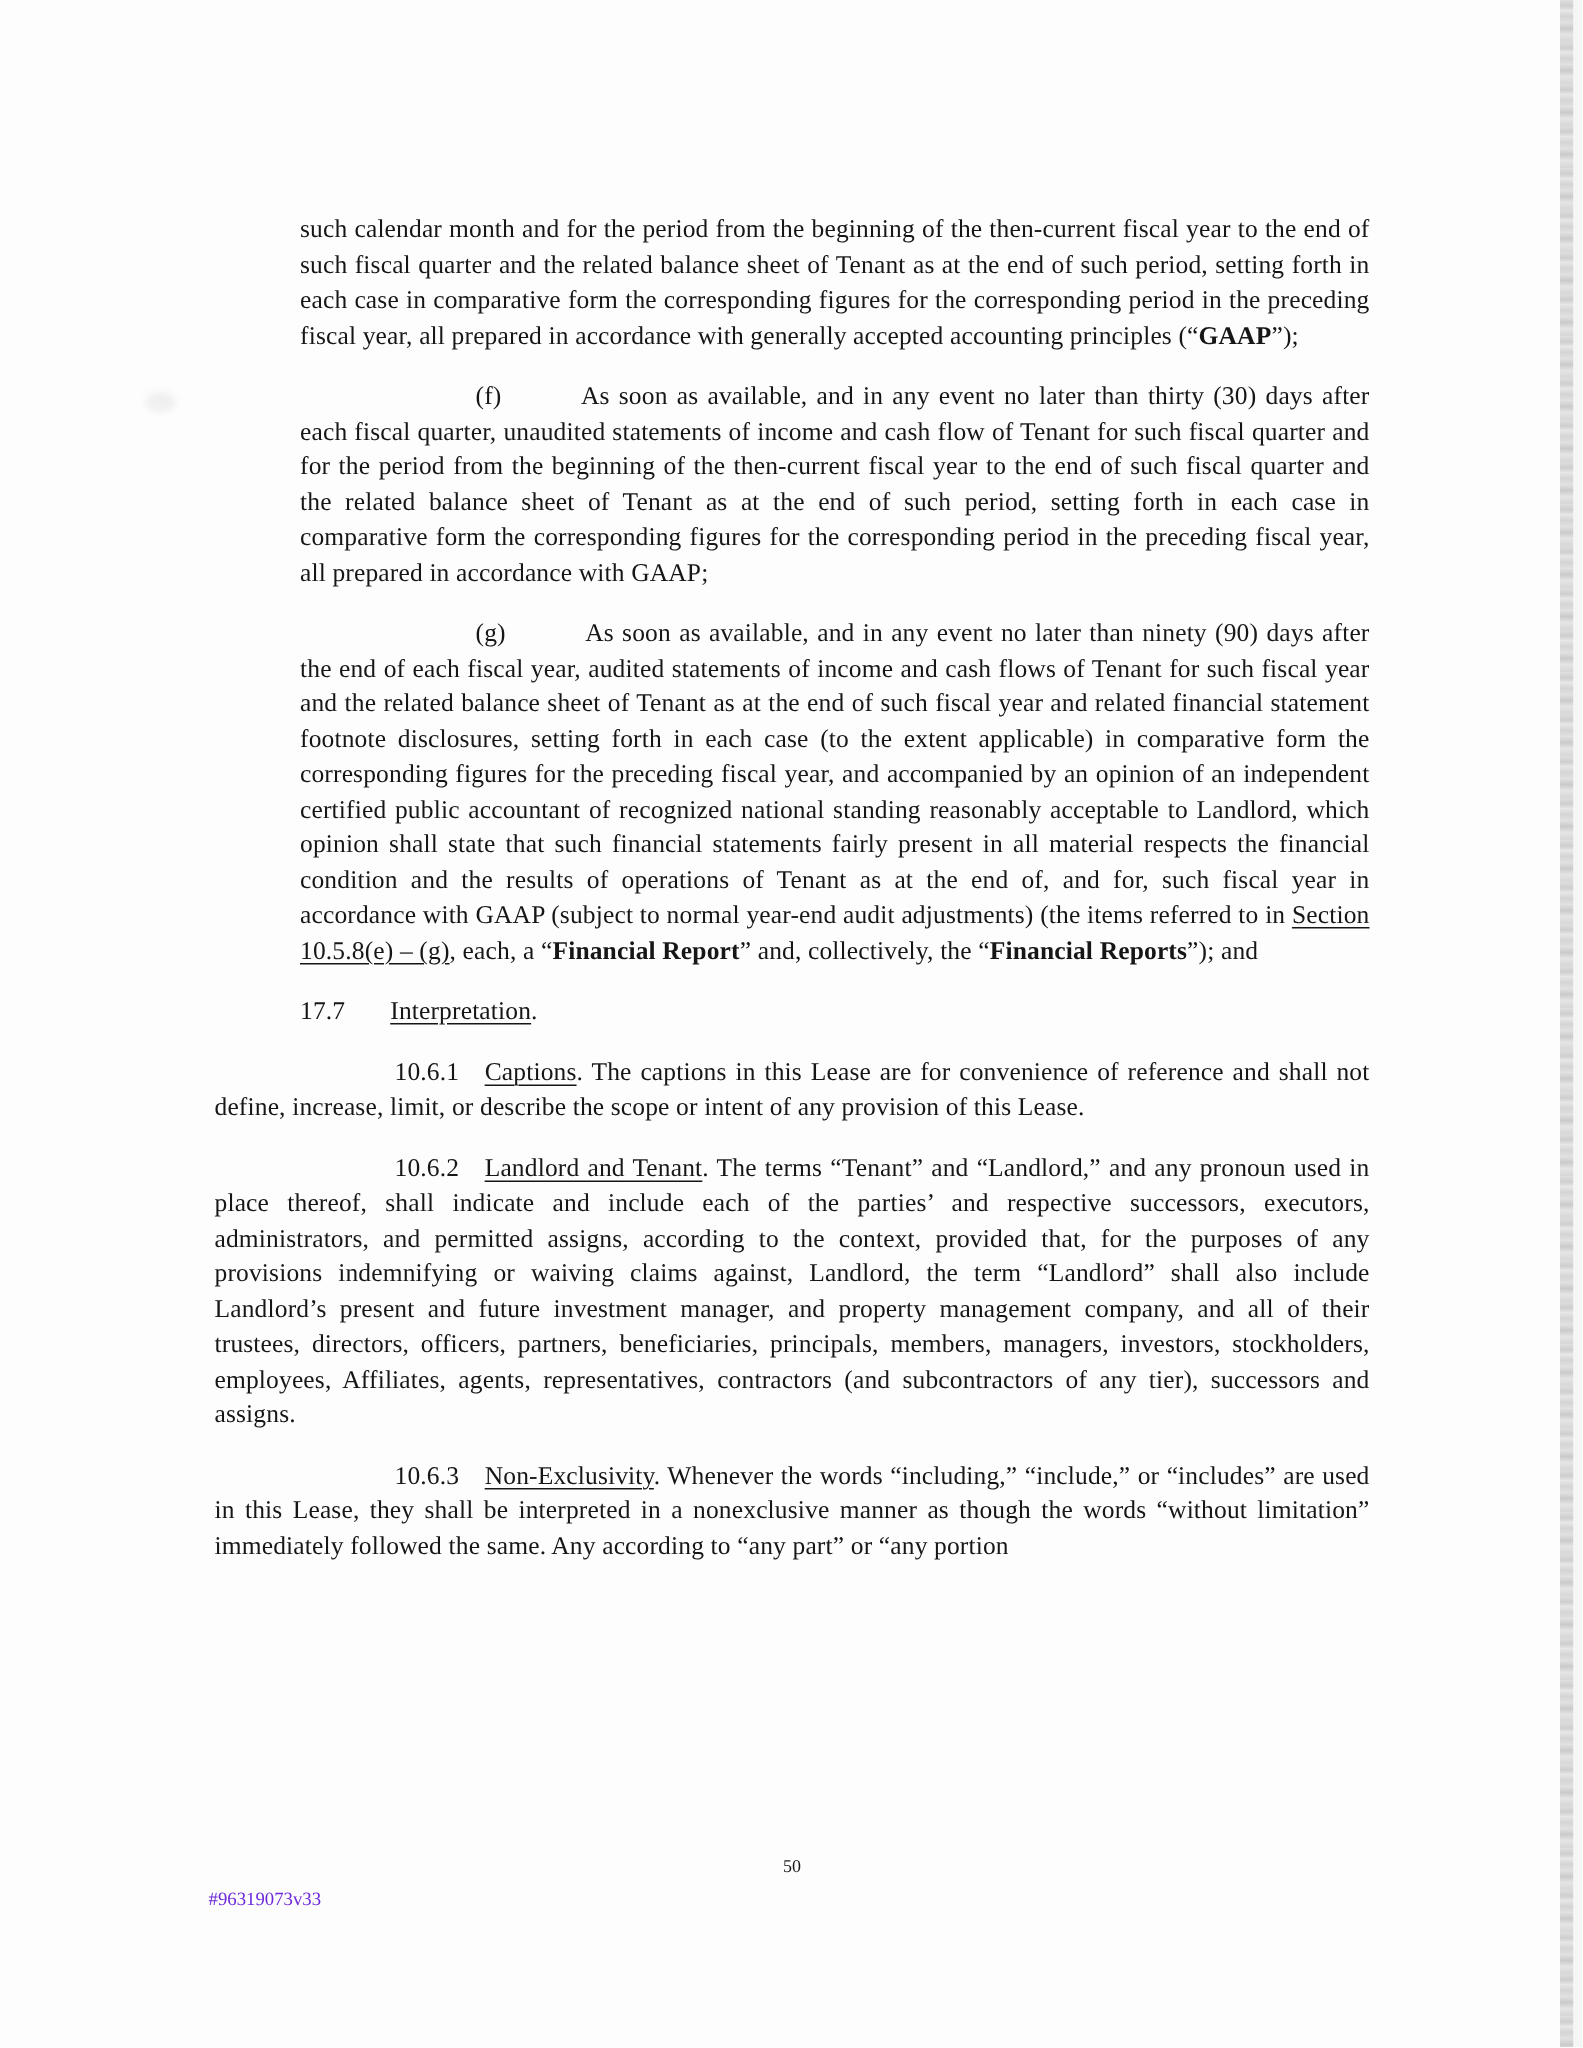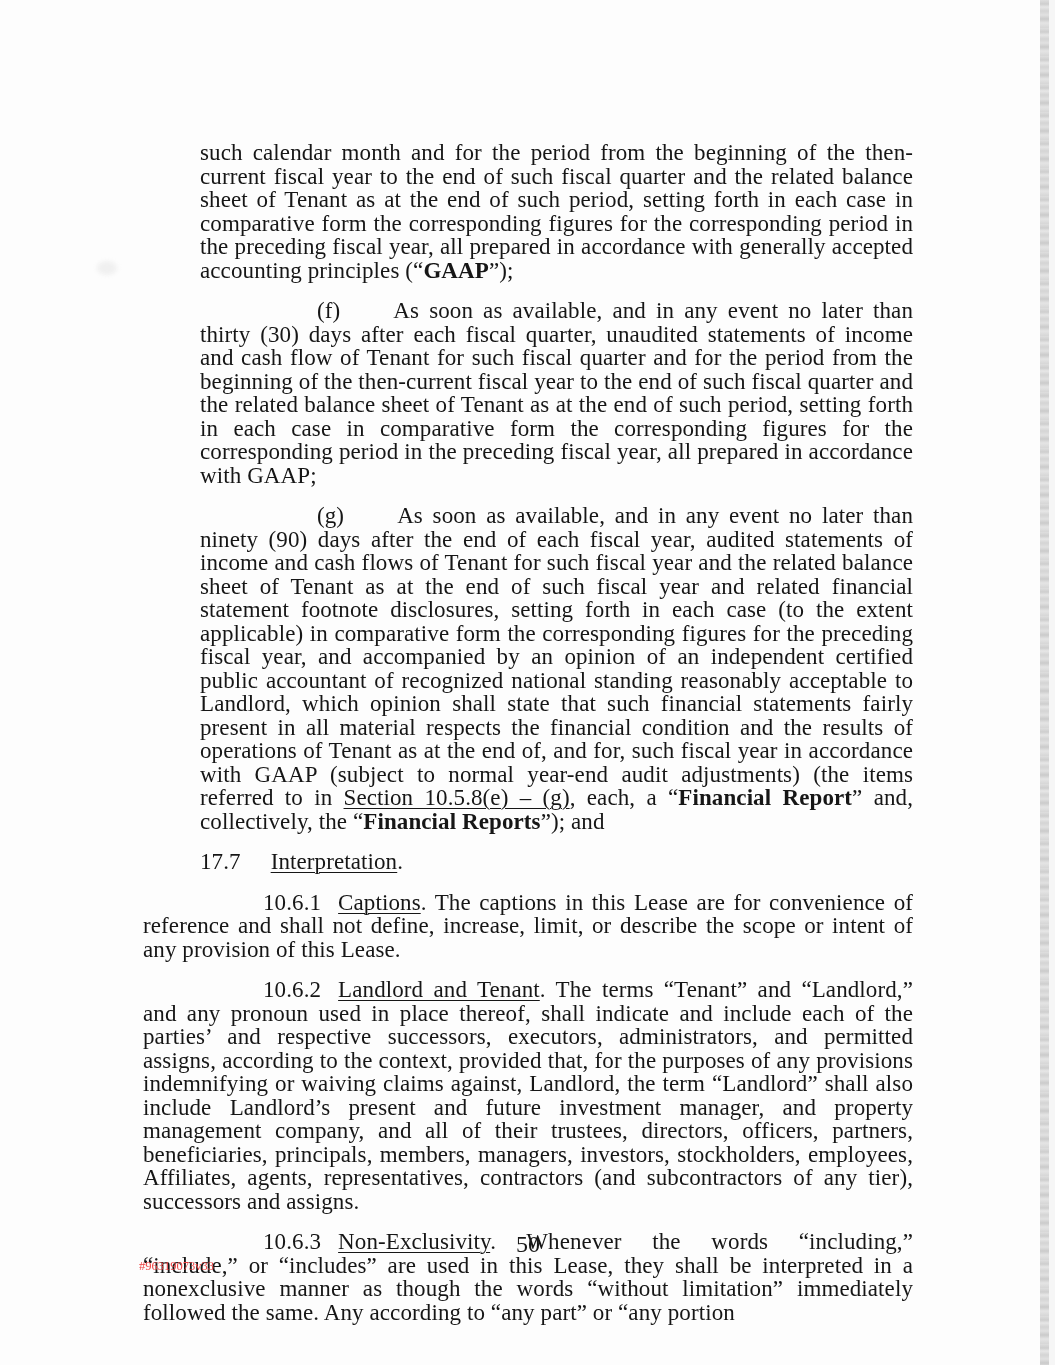--- a/index.html
+++ b/index.html
@@ -14,21 +14,21 @@
     color: #161616;
   }
   .content {
     position: absolute;
     left: 143px;
     top: 141px;
     width: 770px;
   }
   .content p {
     margin: 0 0 17px 0;
-    font-size: 23px;
+    font-size: 17px;
     line-height: 23.5px;
     text-align: justify;
     letter-spacing: 0.1px;
   }
   
   .clause { margin-left: 57px !important; margin-right: 0; }
   .clause { width: 713px; }
   .clause.first-cont { text-indent: 0; }
   .clause.labeled { text-indent: 117px; }
   
@@ -43,31 +43,31 @@
     text-decoration: underline;
     text-underline-offset: 3px;
     text-decoration-thickness: 1.3px;
   }
   .pagenum {
     position: absolute;
     left: 143px;
     top: 1233px;
     width: 770px;
     text-align: center;
-    font-size: 24px;
+    font-size: 12px;
     line-height: 22px;
     color: #181818;
   }
   .docfooter {
     position: absolute;
     left: 139px;
     top: 1259px;
     font-size: 12.5px;
     line-height: 15px;
-    color: #ef4444;
+    color: #6d28d9;
     text-align: center;
   }
   
   .scan-strip {
     position: absolute;
     left: 1040px;
     top: 0;
     width: 9px;
     height: 1365px;
     background: repeating-linear-gradient(

